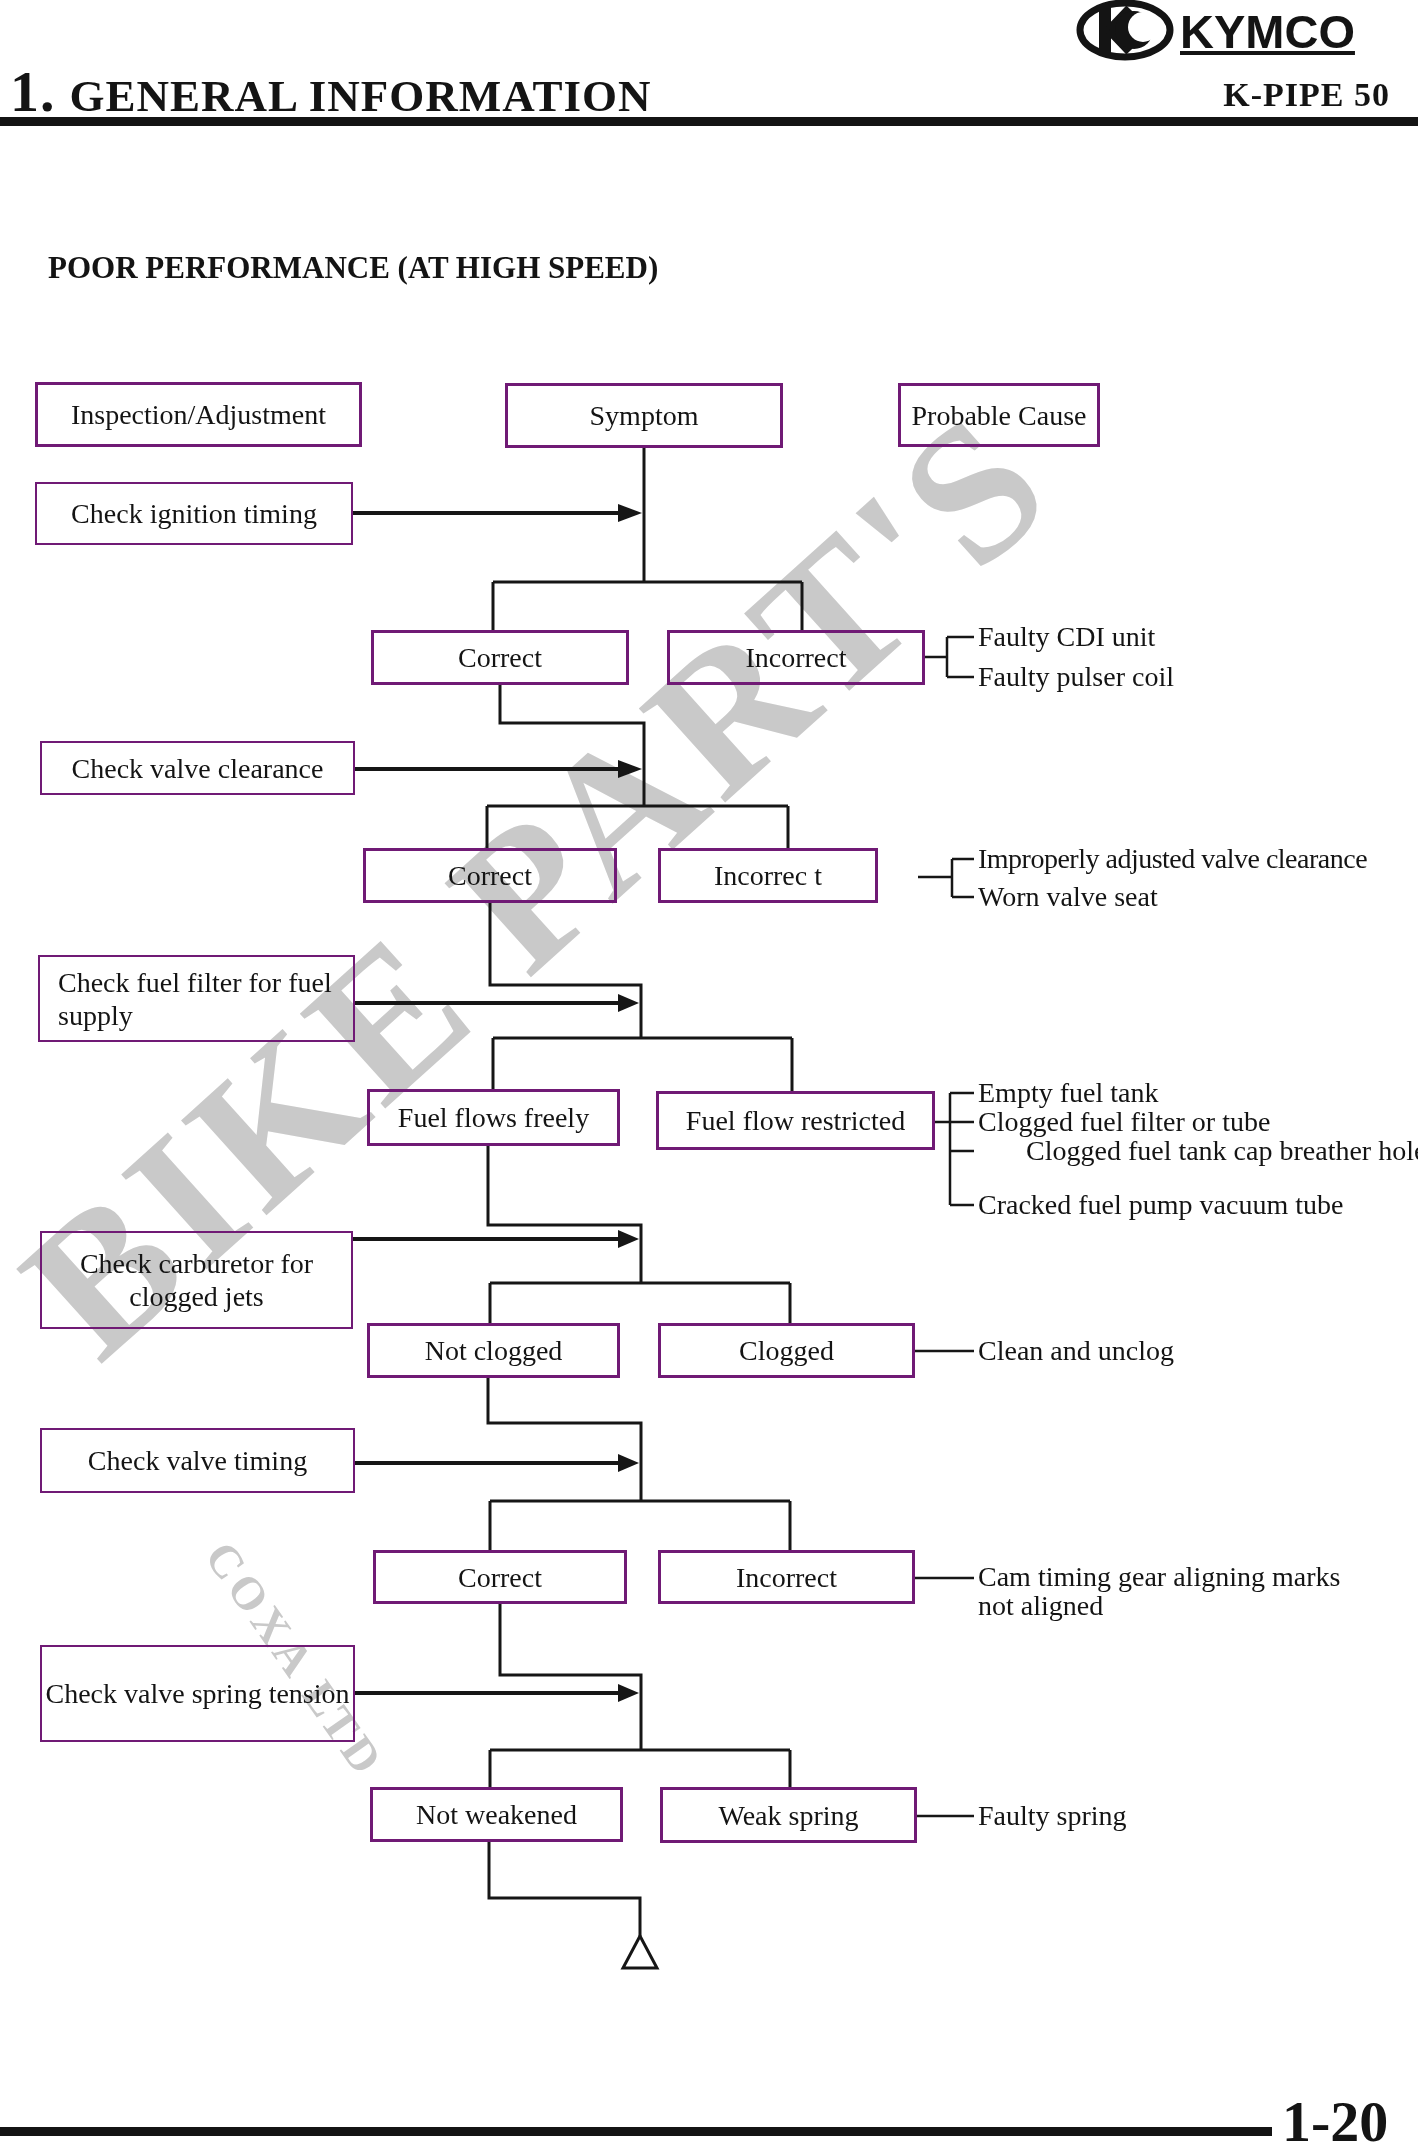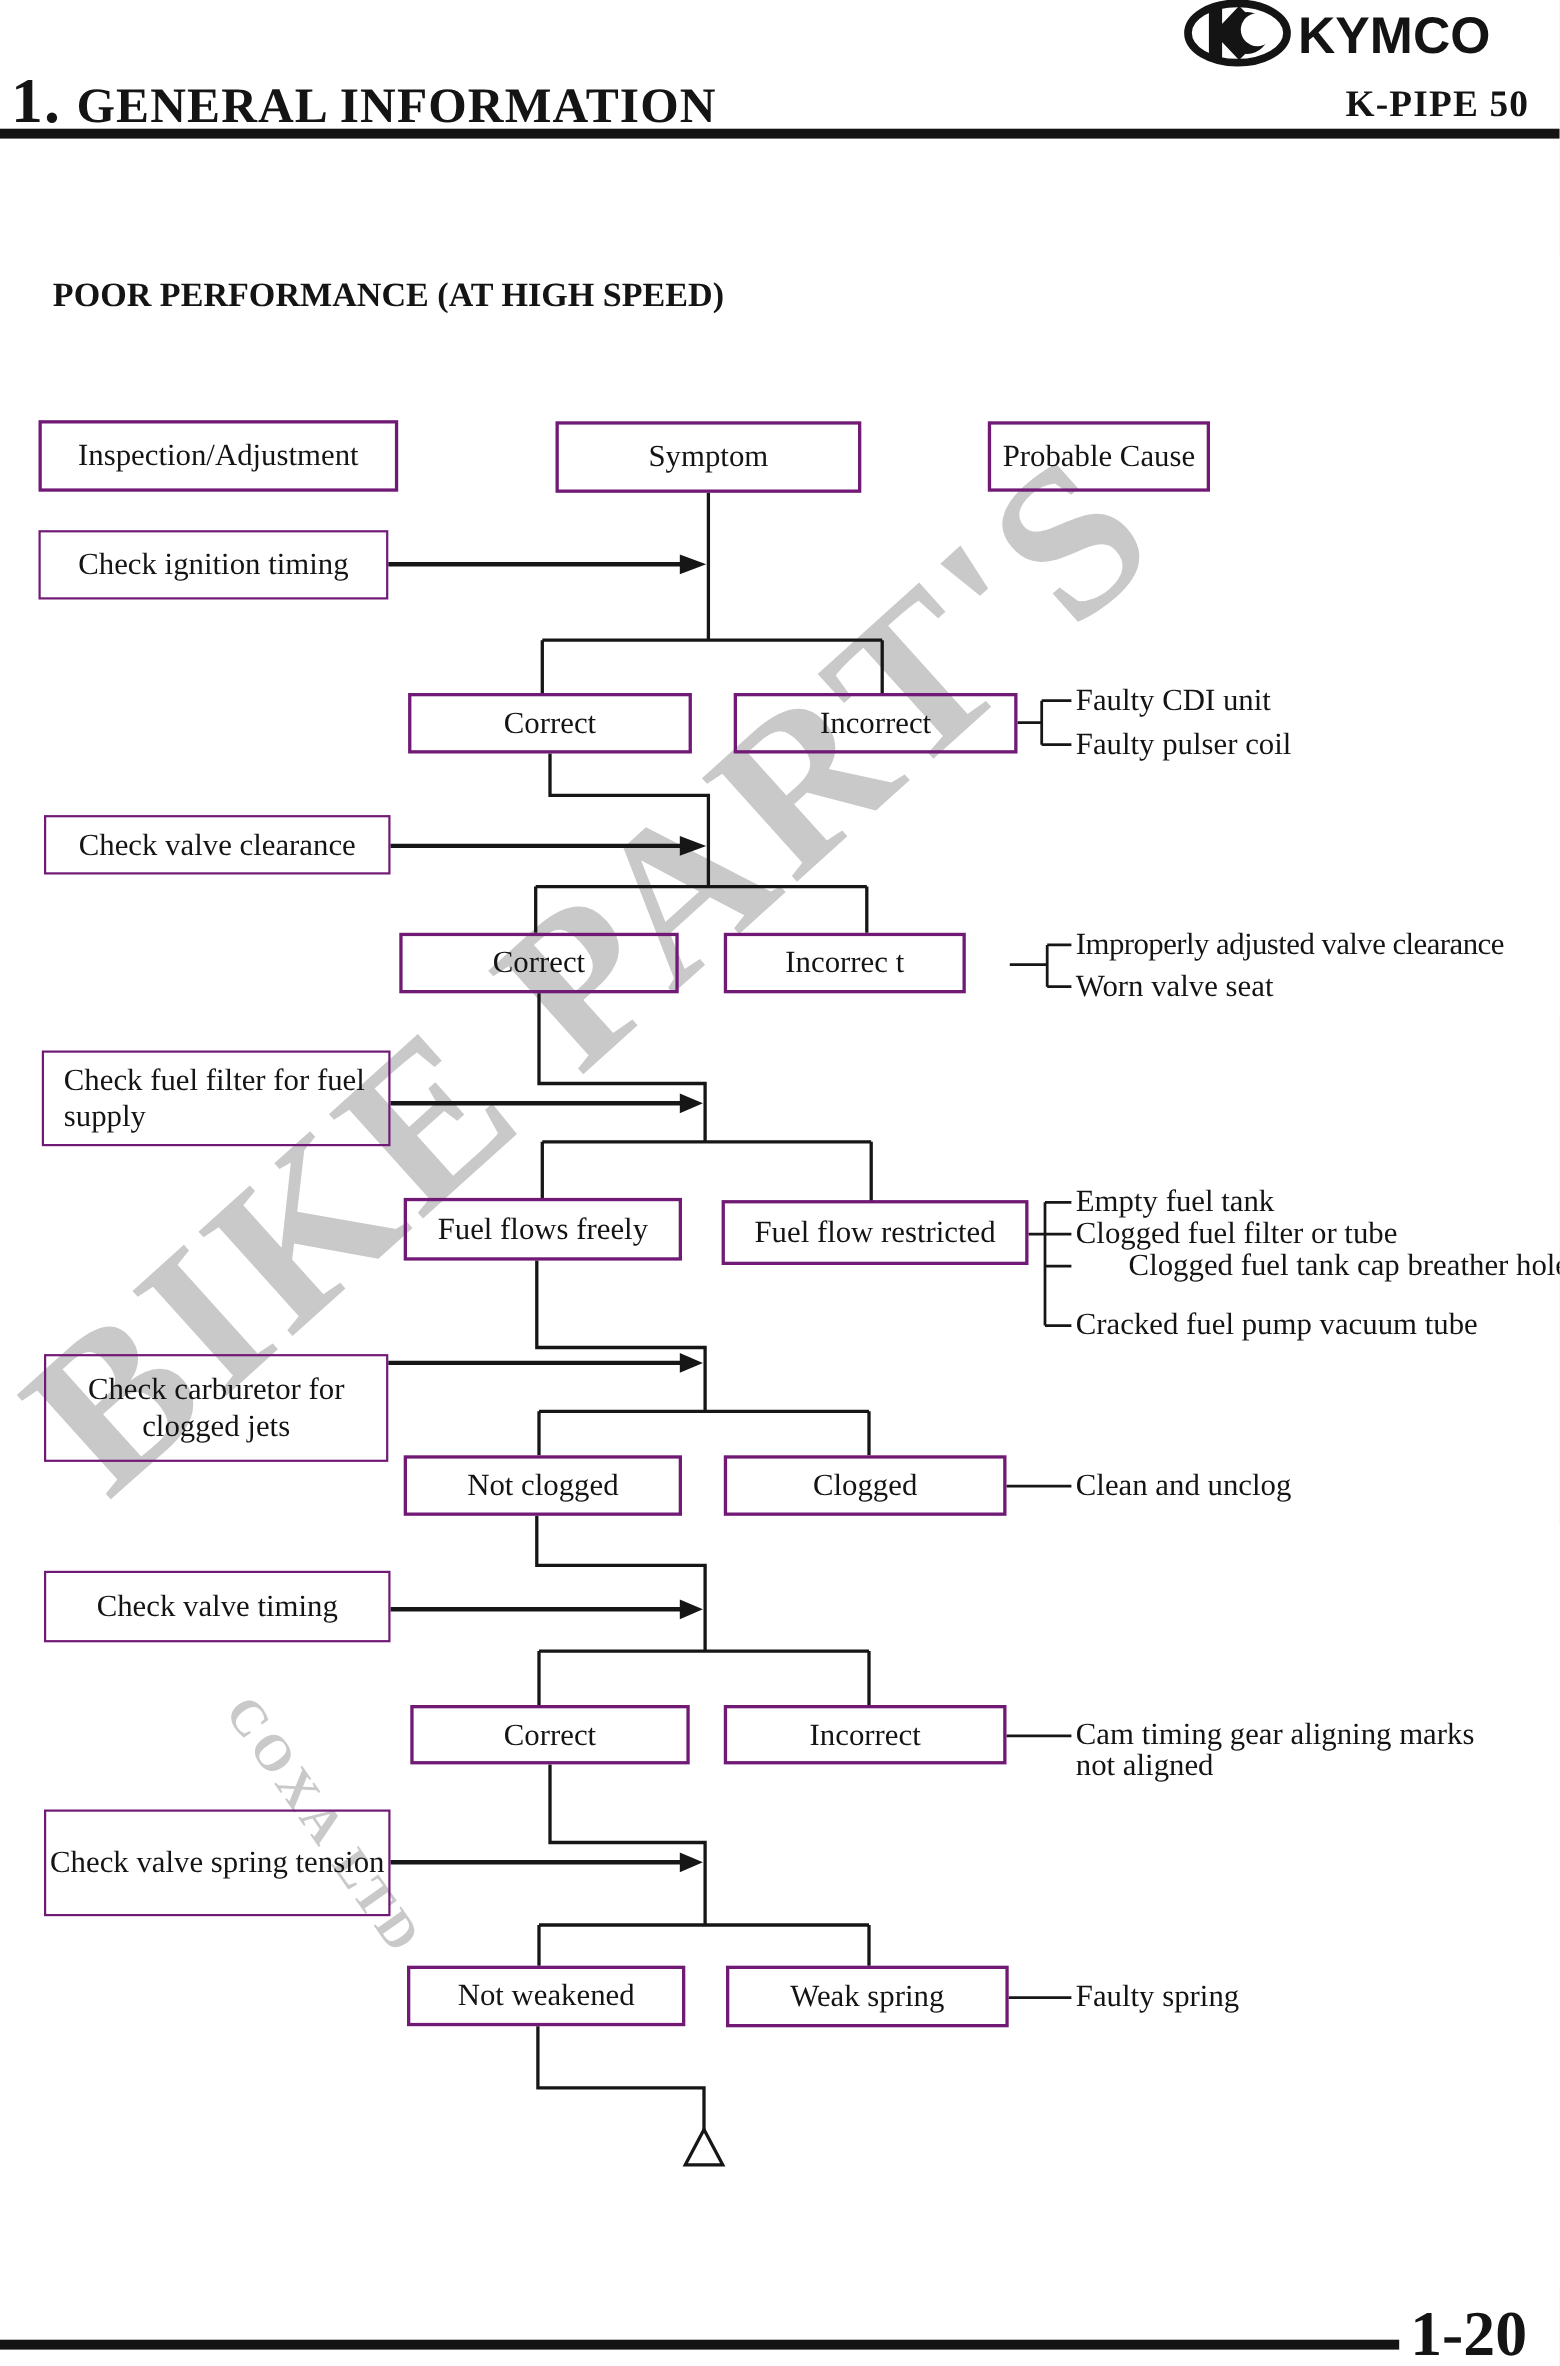--- a/index.html
+++ b/index.html
@@ -6,21 +6,21 @@
   .page{
     position:relative;width:1418px;height:2151px;background:#ffffff;
     overflow:hidden;font-family:"Liberation Serif", serif;color:#141414;
   }
   
   .doc-head{position:absolute;left:10px;top:58px;display:flex;align-items:baseline;gap:14px;z-index:2;}
   .doc-head .num{font-size:58px;font-weight:bold;letter-spacing:1px;}
   .doc-head .ttl{font-size:45px;font-weight:bold;letter-spacing:1px;}
   .head-rule{position:absolute;left:0;top:117px;width:1418px;height:9px;background:#141414;z-index:2;}
   .brand{position:absolute;left:1180px;top:4px;font-family:"Liberation Sans",sans-serif;
-         font-weight:900;font-size:47px;letter-spacing:0px;z-index:2;}
+         font-weight:900;font-size:47px;letter-spacing:0px;z-index:2;text-decoration:underline;}
   .model{position:absolute;left:1195px;top:76px;width:195px;text-align:right;
          font-size:34px;font-weight:bold;letter-spacing:1px;z-index:2;}
   .page-title{position:absolute;left:48px;top:250px;font-size:31px;font-weight:bold;z-index:2;}
   
   .wm-main{position:absolute;left:55px;top:1205px;transform:rotate(-42deg);transform-origin:0 50%;
            font-size:195px;font-weight:bold;color:#c9c9c9;letter-spacing:8px;white-space:nowrap;z-index:0;}
   .wm-sub{position:absolute;left:238px;top:1532px;transform:rotate(55deg);transform-origin:0 0;
           font-size:46px;font-weight:bold;color:#c9c9c9;letter-spacing:5px;white-space:nowrap;z-index:0;}
   
   .fbox{position:absolute;box-sizing:border-box;border:3px solid #701a75;background:transparent;

